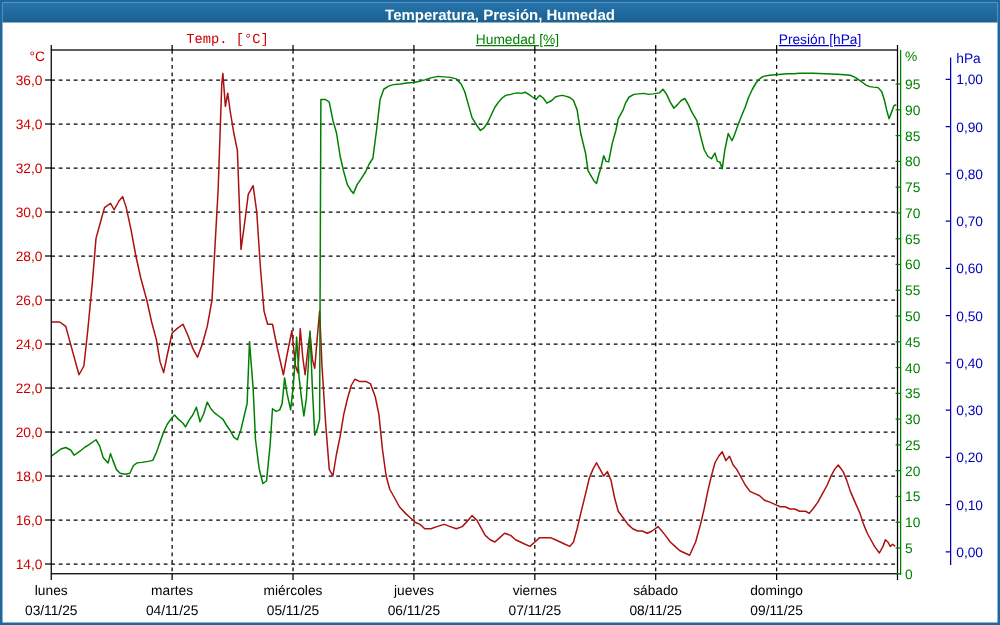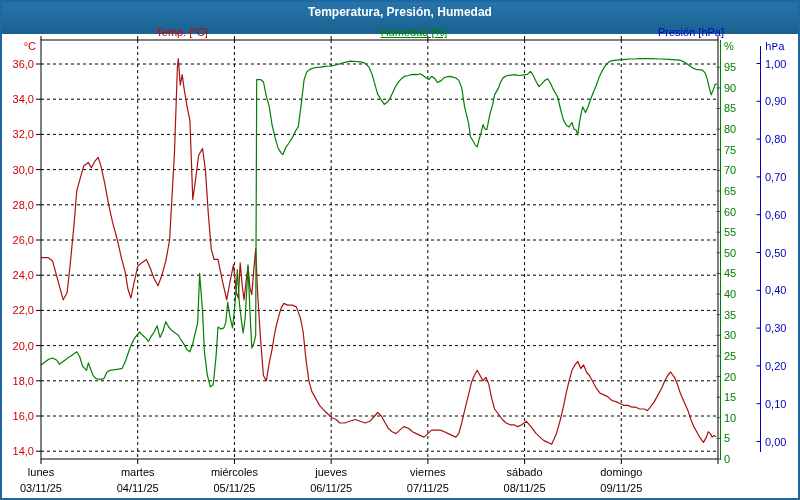--- a/index.html
+++ b/index.html
@@ -2,45 +2,45 @@
 <html><head>
 <meta charset="utf-8">
 <style>
   html,body{margin:0;padding:0;background:#fff;}
   .screen{
     position:relative;width:800px;height:500px;background:#ffffff;
     font-family:"Liberation Sans","DejaVu Sans",sans-serif;overflow:hidden;
   }
   .frame-border{position:absolute;inset:0;border:2px solid #1d689e;pointer-events:none;z-index:50;}
   .title-bar{
-    position:absolute;left:2px;top:2px;right:2px;height:32px;
+    position:absolute;left:2px;top:2px;right:2px;height:16px;
     background:linear-gradient(#2774ad,#1a618f);
     color:#ffffff;font-size:12px;font-weight:bold;
     text-align:center;line-height:20px;z-index:10;
   }
   .legend-label{position:absolute;top:26px;font-size:11px;white-space:nowrap;transform:translateX(-50%);z-index:10;}
   .axis-header{position:absolute;font-size:11px;white-space:nowrap;z-index:10;}
   #chart-svg{position:absolute;left:0;top:0;z-index:5;}
 </style>
 </head>
 <body>
 
 <div class="screen">
 
   <div class="title-bar">
     <span>Temperatura, Presión, Humedad</span>
   </div>
 
-  <span class="legend-label" style="left:182px;color:#cc0000;">Temp. [°C]</span>
+  <span class="legend-label" style="left:182px;color:#cc0000;font-family:Liberation Mono, monospace;">Temp. [°C]</span>
   <span class="legend-label" style="left:414px;color:#008000;text-decoration:underline;">Humedad [%]</span>
-  <span class="legend-label" style="left:691px;color:#0000cc;">Presión [hPa]</span>
+  <span class="legend-label" style="left:656px;color:#0000cc;text-decoration:underline;">Presión [hPa]</span>
 
   <span class="axis-header" style="left:14px;top:40px;width:22px;text-align:right;color:#cc0000;">°C</span>
   <span class="axis-header" style="left:724px;top:40px;color:#008000;">%</span>
-  <span class="axis-header" style="left:765px;top:41px;color:#0000bb;font-family:Liberation Mono, monospace;">hPa</span>
+  <span class="axis-header" style="left:765px;top:41px;color:#0000bb;">hPa</span>
 
   <svg id="chart-svg" width="800" height="500" viewBox="0 0 800 500">
       <g>
         <line x1="41" y1="64" x2="718" y2="64" stroke="#000" stroke-width="1" stroke-dasharray="3,3"></line>
         <line x1="41" y1="99.2" x2="718" y2="99.2" stroke="#000" stroke-width="1" stroke-dasharray="3,3"></line>
         <line x1="41" y1="134.4" x2="718" y2="134.4" stroke="#000" stroke-width="1" stroke-dasharray="3,3"></line>
         <line x1="41" y1="169.60000000000002" x2="718" y2="169.60000000000002" stroke="#000" stroke-width="1" stroke-dasharray="3,3"></line>
         <line x1="41" y1="204.8" x2="718" y2="204.8" stroke="#000" stroke-width="1" stroke-dasharray="3,3"></line>
         <line x1="41" y1="240" x2="718" y2="240" stroke="#000" stroke-width="1" stroke-dasharray="3,3"></line>
         <line x1="41" y1="275.20000000000005" x2="718" y2="275.20000000000005" stroke="#000" stroke-width="1" stroke-dasharray="3,3"></line>

